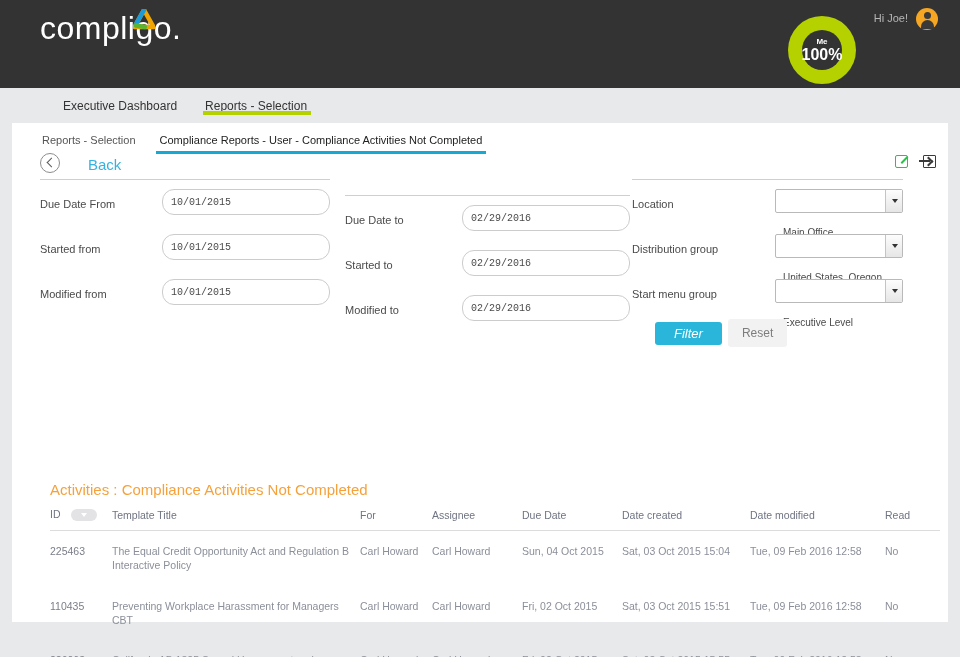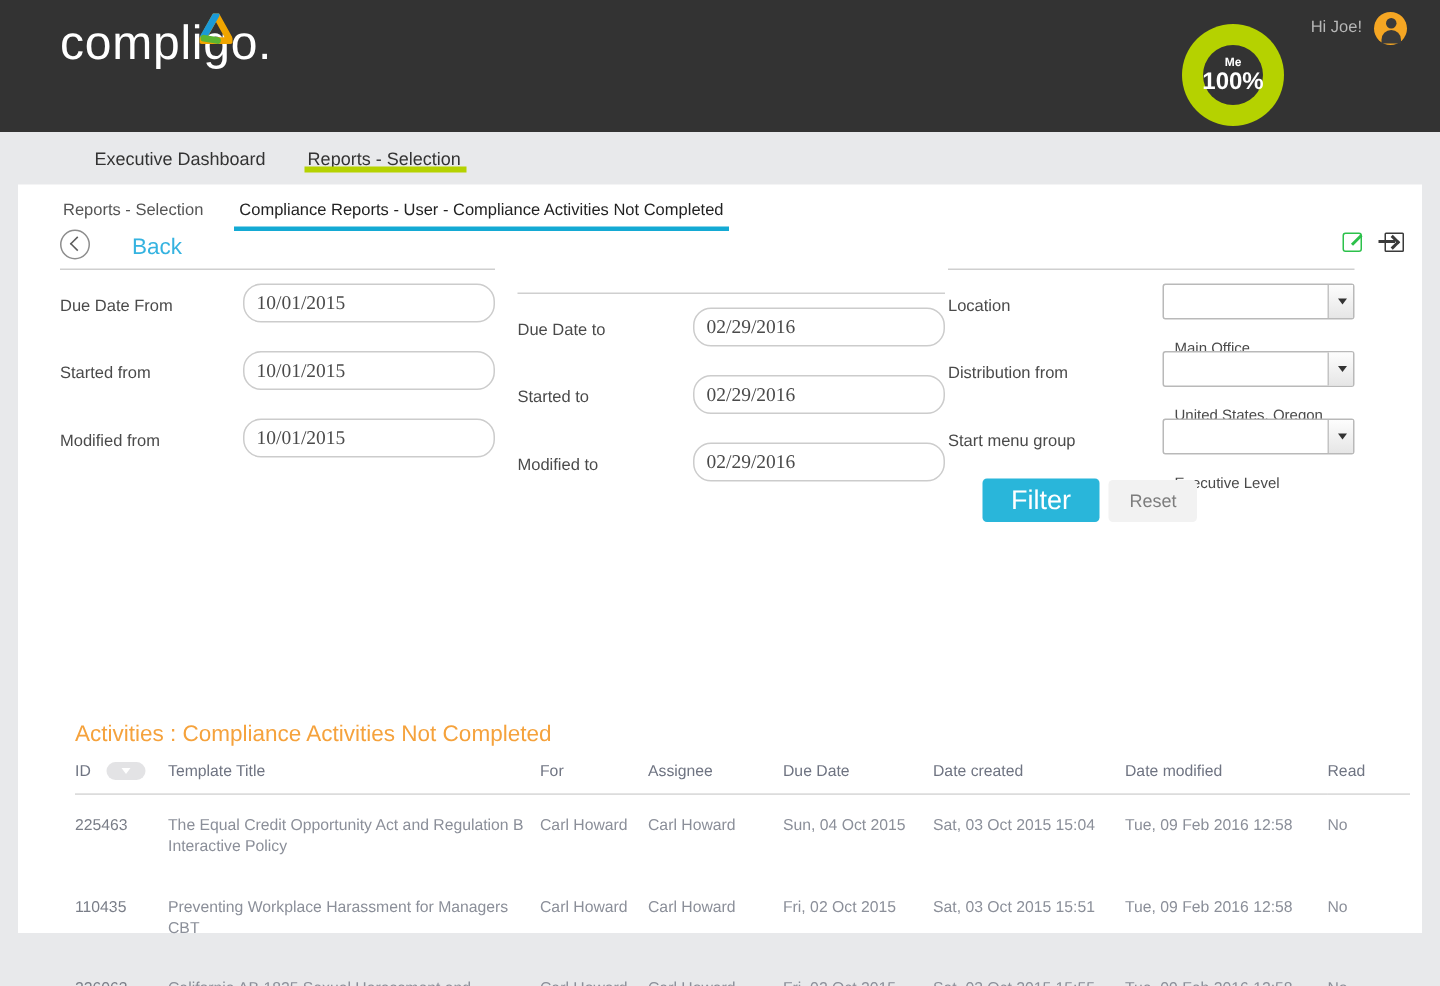--- a/index.html
+++ b/index.html
@@ -157,21 +157,21 @@
     height: 1px; background: #cfcfcf;
   }
   .frow { position: relative; height: 35px; margin-top: 10px; }
   .frow .flabel {
     position: absolute; left: 0; top: 9px;
     font-size: 11px; color: #4a4a4a; white-space: nowrap;
   }
   .frow input[type=text] {
     position: absolute; right: 0; top: 0; width: 168px; height: 26px;
     border: 1px solid #cccccc; background: #ffffff;
-    font-family: Liberation Serif, serif; font-size: 13px;
+    font-family: Liberation Mono, monospace; font-size: 10px;
     color: #4a4a4a; padding: 0 8px; border-radius: 12px;
   }
   .fcol.c1 .frow input[type=text],
   .fcol.c2 .frow input[type=text] { width: 168px; }
   .selwrap {
     position: absolute; right: 0; top: 0; width: 128px; height: 24px;
     border: 1px solid #b9b9b9; background: #ffffff; border-radius: 2px;
   }
   .selwrap .selval {
     position: absolute; left: 7px; top: 5px; font-size: 10px; color: #4a4a4a;
@@ -182,23 +182,23 @@
     background: linear-gradient(#fdfdfd, #e6e6e6);
     border-left: 1px solid #c4c4c4;
   }
   .selwrap .selbtn:after {
     content: ""; position: absolute; left: 6px; top: 9px;
     border-left: 3px solid transparent; border-right: 3px solid transparent;
     border-top: 4px solid #333333;
   }
   .fbuttons { position: absolute; left: 615px; top: 140px; display: flex; align-items: center; }
   .btn-filter {
-    background: #29b6da; color: #ffffff; font-size: 18px;
+    background: #29b6da; color: #ffffff; font-size: 13px;
     border: none; padding: 4px 19px; border-radius: 3px;
-    font-family: "Liberation Sans", sans-serif; cursor: pointer;
+    font-family: "Liberation Sans", sans-serif; cursor: pointer; font-style: italic;
   }
   .btn-reset {
     background: #f2f2f2; color: #7d7d7d; font-size: 12px;
     border: none; padding: 7px 14px; border-radius: 3px; margin-left: 6px;
     font-family: "Liberation Sans", sans-serif; cursor: pointer;
   }
 
   
   .section-title {
     position: absolute; left: 38px; top: 358px;
@@ -327,21 +327,21 @@
     <div class="fcol c3">
       <div class="rule"></div>
       <div class="frow">
         <span class="flabel">Location</span>
         <div class="selwrap">
           <span class="selval">Main Office</span>
           <span class="selbtn"></span>
         </div>
       </div>
       <div class="frow">
-        <span class="flabel">Distribution from</span>
+        <span class="flabel">Distribution group</span>
         <div class="selwrap">
           <span class="selval">United States, Oregon</span>
           <span class="selbtn"></span>
         </div>
       </div>
       <div class="frow">
         <span class="flabel">Start menu group</span>
         <div class="selwrap">
           <span class="selval">Executive Level</span>
           <span class="selbtn"></span>

